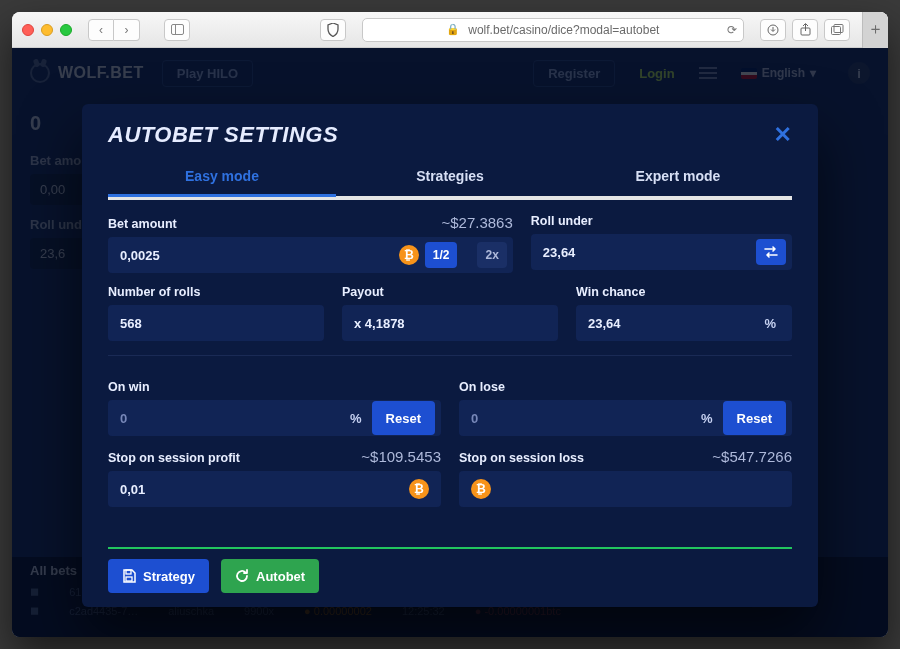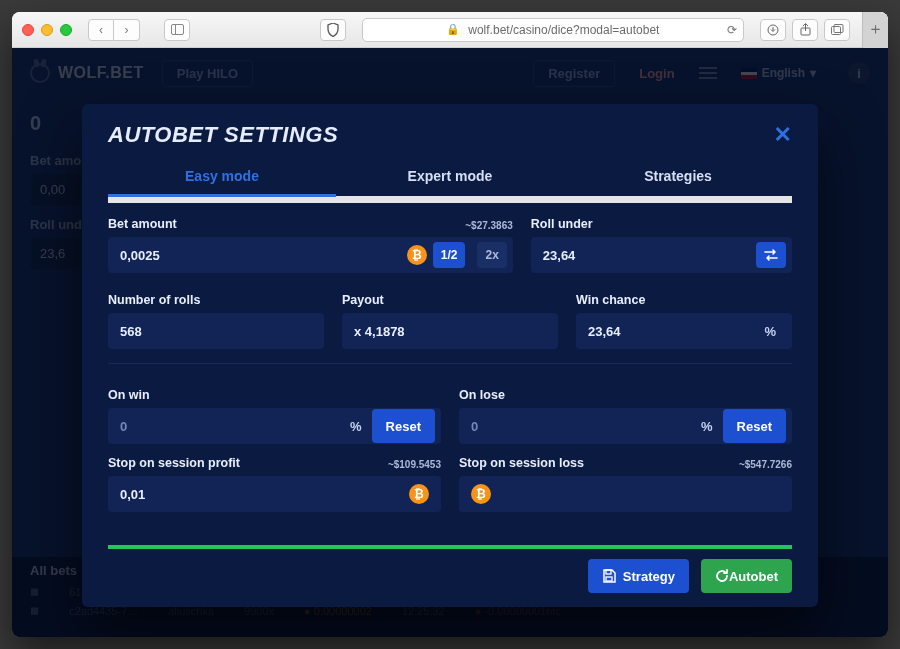--- a/index.html
+++ b/index.html
@@ -46,47 +46,47 @@
   .bg-panel .val{background:#142753;border-radius:4px;padding:8px 10px;color:#cfd8f0;width:200px}
 
   .overlay-dim { position:absolute; inset:0; background:rgba(4,12,32,.55);}
 
   
   .modal { position:absolute; left:70px; right:70px; top:56px; bottom:30px; background:#0b1a40; border-radius:6px; box-shadow:0 30px 60px rgba(0,0,0,.6); color:#e6ecff; display:flex; flex-direction:column; padding: 18px 26px 14px; }
   .modal-head{display:flex;align-items:center;justify-content:space-between;margin-bottom:6px}
   .modal-title{font-size:22px;font-weight:900;font-style:italic;letter-spacing:.5px}
   .close-x{color:#2f71e0;font-size:22px;font-weight:900;cursor:pointer}
 
-  .tabs{display:flex;border-bottom:7px solid #e5e5e5;margin-top:4px}
+  .tabs{display:flex;border-bottom:4px solid #e5e5e5;margin-top:4px}
   .tab{flex:1;text-align:center;padding:10px 0 12px;font-size:14px;font-weight:800;color:#d7dff5;position:relative}
   .tab.active{color:#2f71e0}
   .tab.active:after{content:"";position:absolute;left:0;right:0;bottom:-1px;height:3px;background:#2f71e0}
 
   .grid{display:grid;gap:12px 18px;margin-top:14px}
   .row1{grid-template-columns: 1.55fr 1fr}
   .row2{grid-template-columns: 1fr 1fr 1fr}
   .row3{grid-template-columns: 1fr 1fr}
   .field-label{font-size:12.5px;font-weight:800;color:#e8eeff;display:flex;justify-content:space-between;align-items:flex-end}
-  .usd-note{font-size:10px;color:#aeb9da;font-weight:700}
+  .usd-note{font-size:15px;color:#aeb9da;font-weight:400}
   .field{margin-top:6px;background:#112455;border-radius:4px;height:36px;display:flex;align-items:center;padding:0 6px 0 12px;color:#e8eeff;font-size:13px;font-weight:700}
   .field .value{flex:1}
   .suffix{color:#c7d2f2;font-weight:800;margin-right:10px}
   .chip{height:26px;display:flex;align-items:center;border-radius:4px;font-size:12px;font-weight:800}
   .chip.coin{width:20px;height:20px;border-radius:50%;background:#f7931a;color:#fff;justify-content:center;margin-right:6px}
-  .chip.half{background:#1d4fd1;color:#fff;padding:0 8px;margin-right:12px}
+  .chip.half{background:#1d4fd1;color:#fff;padding:0 8px;margin-right:20px}
   .chip.dbl{background:#1a2f66;color:#aeb9da;padding:12px 8px}
   .swap{width:30px;height:26px;background:#1d4fd1;border-radius:4px;display:flex;align-items:center;justify-content:center;color:#fff;font-size:13px}
   .divider{height:1px;background:#1a2a55;margin:14px 0 10px}
   .btn{height:34px;border-radius:4px;display:flex;align-items:center;padding:0 14px;font-weight:800;font-size:13px;color:#fff}
   .btn.reset{background:#1d4fd1}
   .btn.primary{background:#1d4fd1;gap:7px}
-  .btn.green{background:#2ea44f;}
+  .btn.green{background:#2ea44f;gap:7px}
   .muted{color:#7787b8}
   .onrow .field{padding-right:6px}
-  .actions{display:flex;justify-content:flex-end;gap:12px;margin-top:auto;padding-top:10px;border-top:4px solid #22c55e}
+  .actions{display:flex;gap:12px;margin-top:auto;padding-top:10px;border-top:2px solid #22c55e}
   .ic{display:inline-block}
   svg{display:block}
 
   
   .chatstrip{position:absolute;left:0;right:0;bottom:0;height:80px;background:#0a1738;color:#6e80b3;font-size:11px;padding:6px 18px}
   .chatstrip .row{display:flex;gap:30px;align-items:flex-end;opacity:.7;padding:3px 0}
 </style>
 </head>
 <body>
 
@@ -146,21 +146,21 @@
 
     <div class="app-bg">
       <div class="topnav">
         <div class="brand">
           <span class="logo"></span>
           <span>WOLF.BET</span>
         </div>
         <div class="pill-btn">Play HILO</div>
         <div class="nav-right">
           <div class="pill-btn">Register</div>
-          <div style="color:#fca5a5;font-weight:800;font-size:13px">Login</div>
+          <div style="color:#bef264;font-weight:800;font-size:13px">Login</div>
           <div class="menu-icon">
               <span></span>
               <span></span>
               <span></span>
             </div>
           <div class="lang">
             <span class="flag"></span>
             <span>English</span>
             <span>▾</span>
           </div>
@@ -200,22 +200,22 @@
     <div class="overlay-dim"></div>
 
     <div class="modal">
       <div class="modal-head">
         <div class="modal-title">AUTOBET SETTINGS</div>
         <div class="close-x">✕</div>
       </div>
 
       <div class="tabs">
         <div class="tab active">Easy mode</div>
+        <div class="tab">Strategies</div>
         <div class="tab">Expert mode</div>
-        <div class="tab">Strategies</div>
       </div>
 
       <div class="grid row1">
         <div>
           <div class="field-label">
             <span>Bet amount</span>
             <span class="usd-note">~$27.3863</span>
           </div>
           <div class="field">
             <span class="value">0,0025</span>
@@ -232,21 +232,21 @@
             <span class="value">23,64</span>
             <span class="swap">
               <svg width="14" height="12" viewBox="0 0 14 12">
                   <path d="M1 3h10M9 1l2 2-2 2M13 9H3M5 7 3 9l2 2" stroke="#fff" stroke-width="1.6" fill="none" stroke-linecap="round" stroke-linejoin="round"></path>
                 </svg>
             </span>
           </div>
         </div>
       </div>
 
-      <div class="grid row2" style="margin-top:20px">
+      <div class="grid row2" style="margin-top:12px">
         <div>
           <div class="field-label">
               <span>Number of rolls</span>
             </div>
           <div class="field">
             <span class="value">568</span>
           </div>
         </div>
         <div>
           <div class="field-label">

